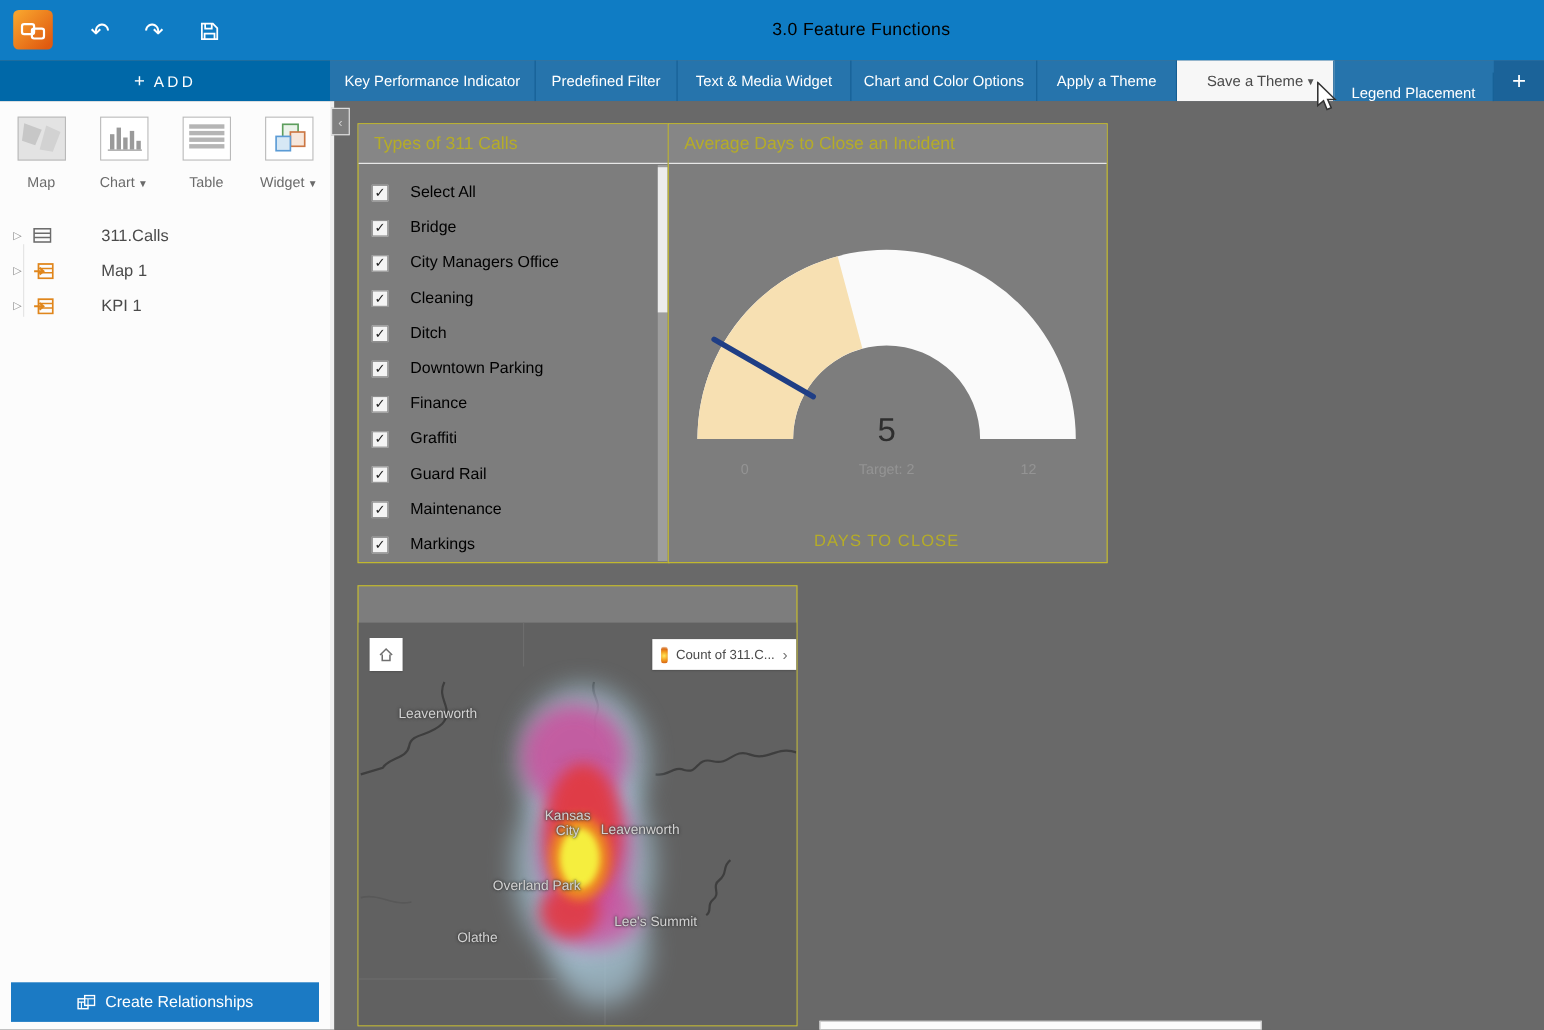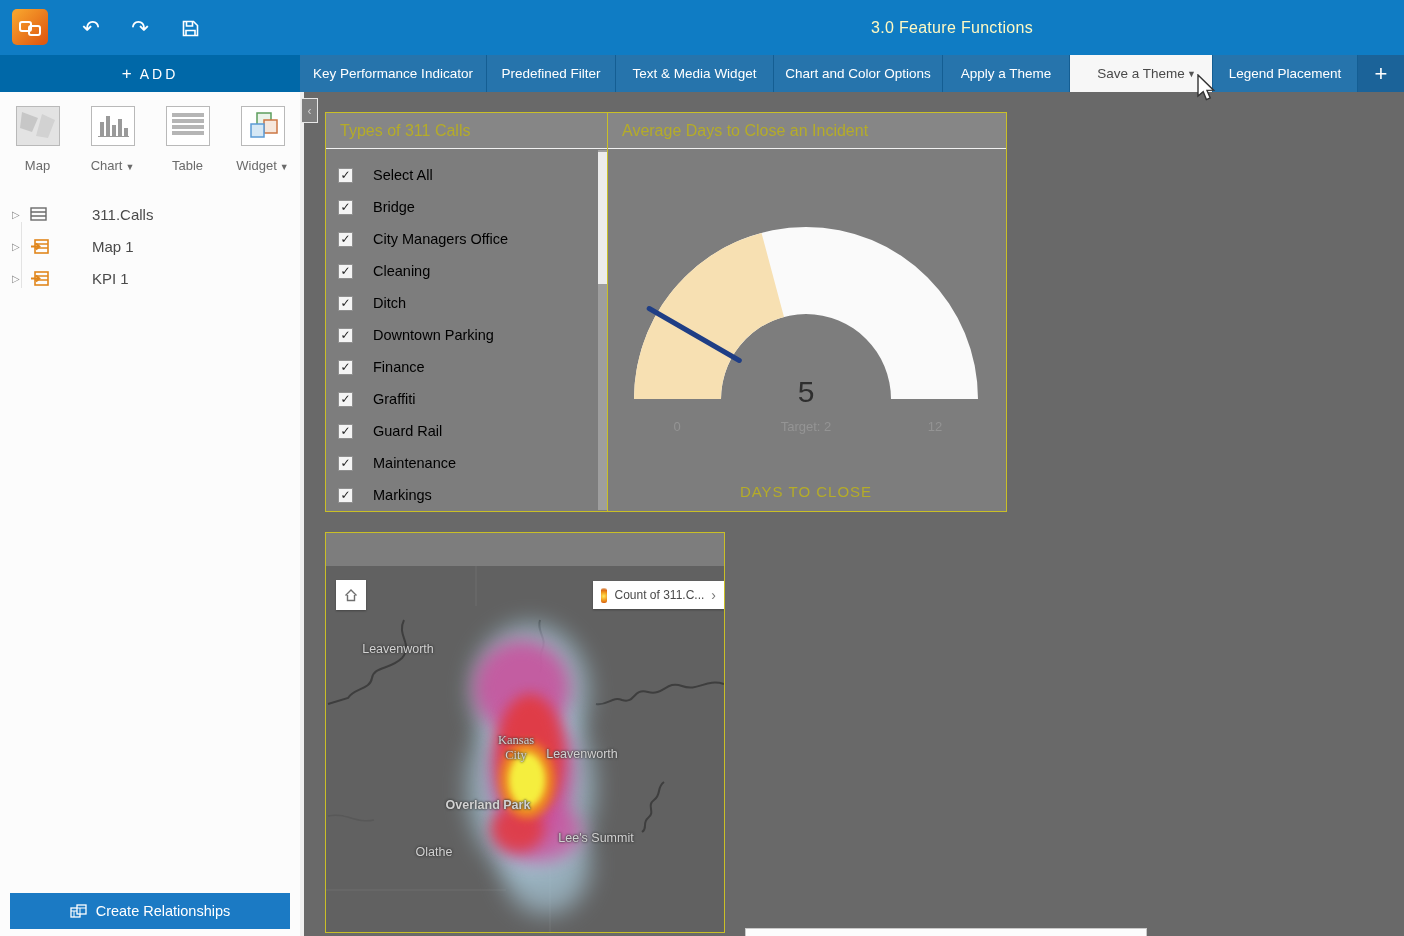--- a/index.html
+++ b/index.html
@@ -8,21 +8,21 @@
   #stage { position:absolute; inset:0; width:1404px; height:936px; }
 
   
   .topbar { position:absolute; left:0; top:0; width:1404px; height:55px; background:#0f7cc4; }
   .logo { position:absolute; left:12px; top:9px; width:36px; height:36px; border-radius:5px;
     background:linear-gradient(135deg,#f7a12c 10%,#e05a10 90%); }
   .logo svg { position:absolute; left:4px; top:4px; }
   .tb-icon { position:absolute; top:12px; width:32px; height:32px; color:#fff; font-size:21px;
     display:flex; align-items:center; justify-content:center; cursor:pointer; }
   .tb-title { position:absolute; left:702px; top:0; width:500px; height:55px; line-height:55px;
-    text-align:center; color:#fef9c3; font-size:16px; letter-spacing:.3px; }
+    color:#000000; font-size:16px; letter-spacing:.3px; }
 
   
   .addbar { position:absolute; left:0; top:55px; width:300px; height:37px; background:#0068a8;
     color:#fff; display:flex; align-items:center; justify-content:center; font-size:14px;
     letter-spacing:3px; cursor:pointer; }
   .addbar .plus { font-size:17px; margin-right:8px; letter-spacing:0; }
   .tabsbar { position:absolute; left:300px; top:55px; width:1104px; height:37px; background:#2674ac;
     display:flex; }
   .tab { height:37px; display:flex; align-items:center; justify-content:center; color:#fff;
     font-size:13.5px; border-right:1px solid #145e93; cursor:pointer; position:relative; }
@@ -146,21 +146,21 @@
       <div class="tab" style="width: 169px;">
         <span>Chart and Color Options</span>
       </div>
       <div class="tab" style="width: 127px;">
         <span>Apply a Theme</span>
       </div>
       <div class="tab active" style="width: 143px;">
         <span>Save a Theme</span>
         <span class="caret" style="font-size: 9px;">▼</span>
       </div>
-      <div class="tab" style="width: 145px;">
+      <div class="tab" style="width: 145px; margin-top: 11px;">
         <span>Legend Placement</span>
       </div>
       <div class="tab addtab" style="width: 46px;">
         <span>+</span>
       </div>
     </div>
 
   <div class="sidebar">
     <div class="tools" id="tools">
         <div class="tool">
@@ -348,24 +348,24 @@
         <div class="blob" style="left:176px;top:250px;width:88px;height:98px;background:#a9c9da;opacity:.7;filter:blur(12px)"></div>
         <div class="blob" style="left:148px;top:74px;width:96px;height:96px;background:#cb4f9d;opacity:.85;filter:blur(9px)"></div>
         <div class="blob" style="left:164px;top:138px;width:84px;height:134px;background:#cb4f9d;opacity:.85;filter:blur(9px)"></div>
         <div class="blob" style="left:166px;top:234px;width:90px;height:62px;background:#cb4f9d;opacity:.8;filter:blur(9px)"></div>
         <div class="blob" style="left:170px;top:128px;width:68px;height:122px;background:#e23a3e;opacity:.9;filter:blur(7px)"></div>
         <div class="blob" style="left:166px;top:240px;width:52px;height:46px;background:#e23a3e;opacity:.85;filter:blur(7px)"></div>
         <div class="blob" style="left:174px;top:176px;width:54px;height:76px;background:#f0931f;opacity:.95;filter:blur(5px)"></div>
         <div class="blob" style="left:183px;top:187px;width:36px;height:54px;background:#f5ee3e;filter:blur(3px)"></div>
         <div id="city-labels">
             <div class="city-label" style="left: 72px; top: 83px;">Leavenworth</div>
-            <div class="city-label" style="left: 190px; top: 182px; font-family: Liberation Serif, serif;">Kansas
+            <div class="city-label" style="left: 190px; top: 182px;">Kansas
 City</div>
             <div class="city-label" style="left: 256px; top: 188px;">Leavenworth</div>
-            <div class="city-label" style="left: 162px; top: 239px; font-weight: bold;">Overland Park</div>
+            <div class="city-label" style="left: 162px; top: 239px;">Overland Park</div>
             <div class="city-label" style="left: 270px; top: 272px;">Lee's Summit</div>
             <div class="city-label" style="left: 108px; top: 286px;">Olathe</div>
           </div>
         <div class="home-btn">
           <svg width="16" height="16" viewBox="0 0 16 16">
             <path d="M2.5 8.5 L8 3 L13.5 8.5 M4.5 8 V13.5 H11.5 V8" fill="none" stroke="#6f6f6f" stroke-width="1.4"></path>
           </svg>
         </div>
         <div class="legend-pill">
           <div class="legend-swatch"></div>

